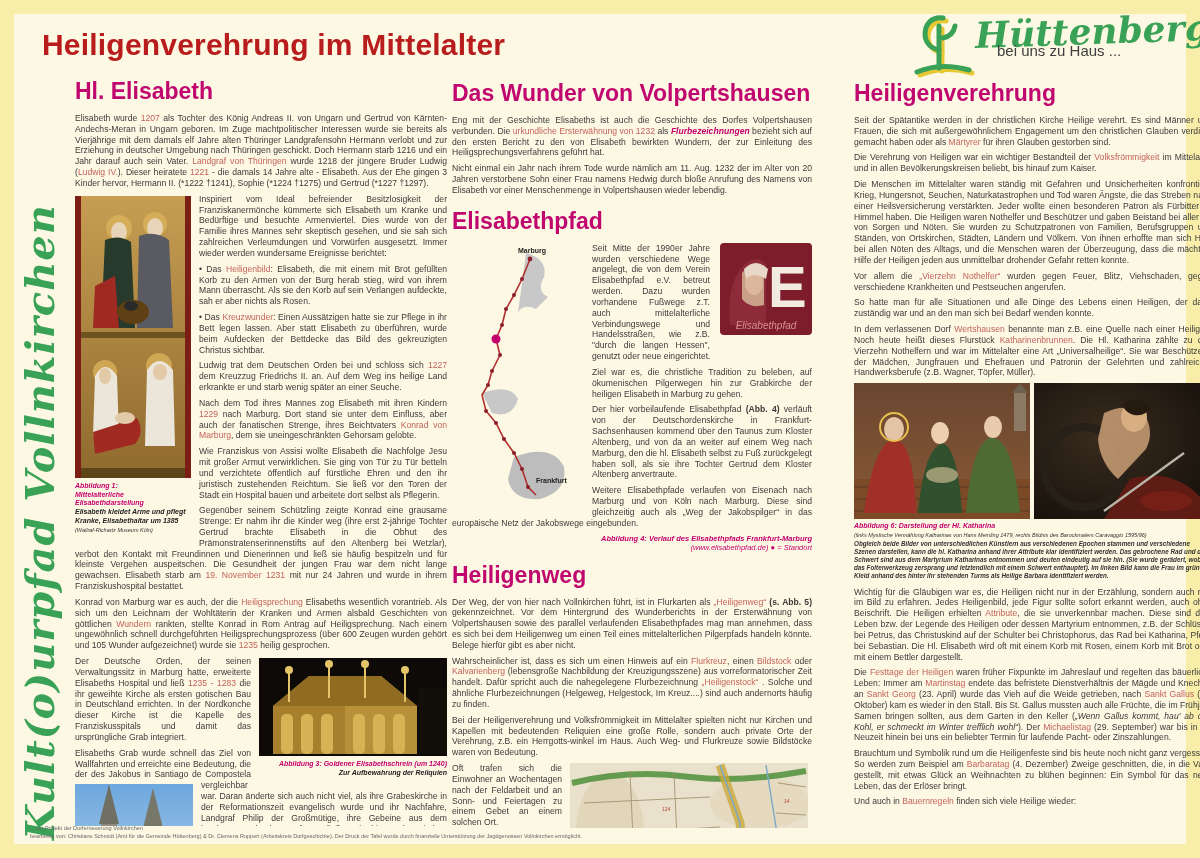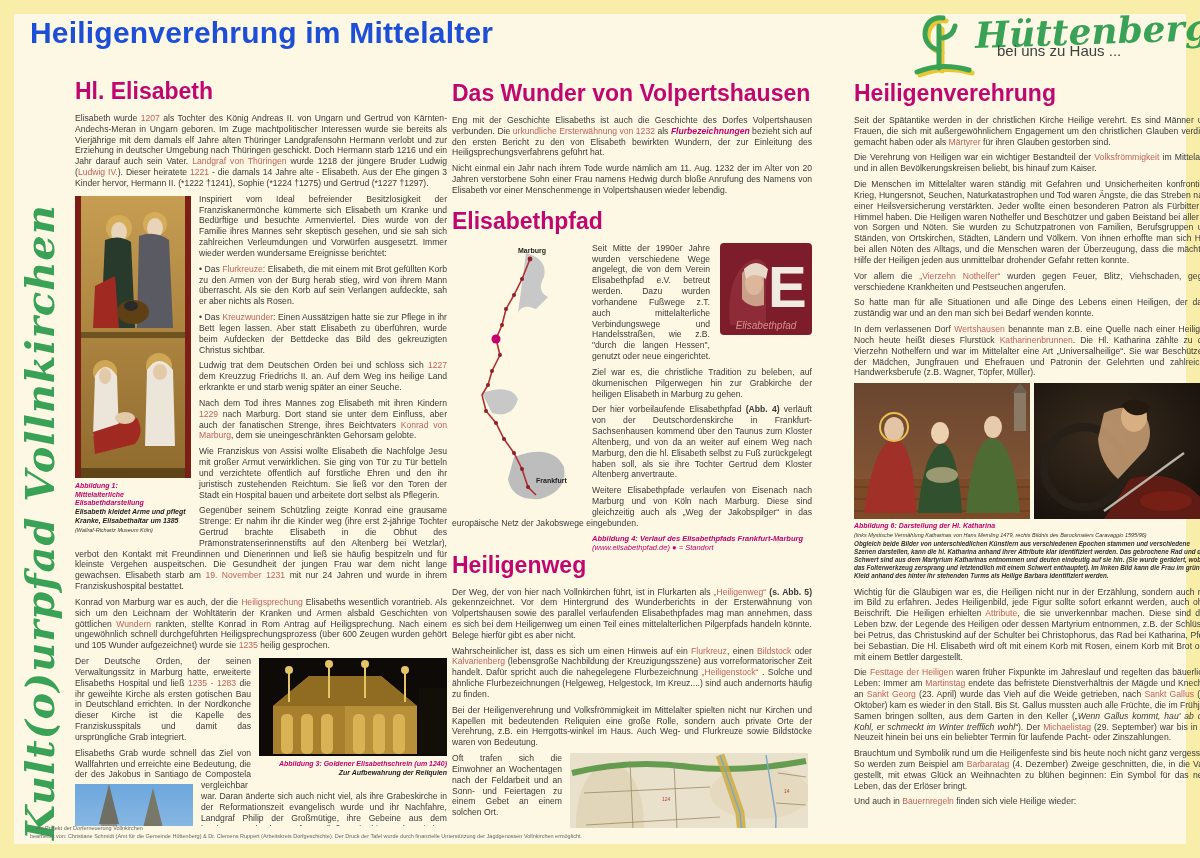--- a/index.html
+++ b/index.html
@@ -1,19 +1,19 @@
 <!DOCTYPE html>
 <html lang="de"><head>
 <meta charset="utf-8">
 <style>
   html,body{margin:0;padding:0;}
   body{width:1200px;height:858px;overflow:hidden;font-family:"Liberation Sans","DejaVu Sans",sans-serif;}
   .poster{position:relative;width:1200px;height:858px;background:#f8eda9;}
   .panel{position:absolute;left:14px;top:14px;right:14px;bottom:14px;background:#fdf8e3;}
-  h1.title{position:absolute;left:30px;top:16px;margin:0;font-size:30px;font-weight:700;color:#1d4ed8;letter-spacing:.2px;}
+  h1.title{position:absolute;left:30px;top:16px;margin:12px;font-size:30px;font-weight:700;color:#b91c1c;letter-spacing:.2px;}
   
   .brand{position:absolute;right:22px;top:6px;width:265px;height:78px;}
   .brand .tree{position:absolute;left:0;top:6px;}
   .brand .bname{position:absolute;left:62px;top:4px;font-family:"DejaVu Serif","Liberation Serif",serif;font-style:italic;font-weight:700;font-size:36px;color:#3aa257;transform:rotate(-2deg);}
   .brand .btag{position:absolute;left:84px;top:36px;font-size:15px;color:#404040;}
   
   .vtext{position:absolute;left:16px;top:840px;transform:rotate(-90deg);transform-origin:0 0;white-space:nowrap;font-family:"DejaVu Serif","Liberation Serif",serif;font-style:italic;font-weight:700;font-size:40px;color:#3aa257;letter-spacing:1px;}
   
   .col{position:absolute;top:78px;height:748px;overflow:hidden;}
   .col1{left:75px;width:372px;}
@@ -27,21 +27,21 @@
   .figR{float:right;margin:2px 0 4px 8px;}
   .clr{clear:both;}
   .cap{font-size:7px;line-height:1.25;font-style:italic;color:#333;}
   .cap .mag{color:#c4006e;font-weight:700;}
   .cap .dk{font-weight:700;color:#222;}
   .cap .tiny{font-size:5.5px;font-weight:400;}
   .capr{text-align:right;}
   
   .pfadmap{float:left;margin:0 10px 2px 0;}
   .pfadlogo{float:right;margin:0 0 6px 10px;}
-  .cap4{font-size:7.5px;color:#c4006e;font-weight:700;font-style:italic;text-align:left;margin:4px 0 0 140px;}
+  .cap4{font-size:7.5px;color:#c4006e;font-weight:700;font-style:italic;text-align:right;margin:4px 0 0 140px;}
   .cap4 .sub{font-weight:400;}
   .dot{color:#c4006e;font-style:normal;}
   .fkrow{display:flex;gap:8px;margin-top:2px;}
   .fkleft{flex:0 0 110px;}
   .fkleft p{text-align:justify;}
   .fkright{flex:1;}
   
   .kat-row{display:flex;gap:4px;margin:3px 0 3px 0;}
   .cap6{margin-bottom:6px;}
   .cap6 .body{font-size:6.3px;line-height:1.3;display:block;font-weight:700;}
@@ -115,21 +115,21 @@
       </svg>
       <div class="cap">
         <span class="mag">Abbildung 1:</span><br>
         <span class="mag">Mittelalterliche Elisabethdarstellung</span><br>
         <span class="dk">Elisabeth kleidet Arme und pflegt Kranke, Elisabethaltar um 1385</span><br>
         <span class="tiny">(Wallraf-Richartz Museum Köln)</span>
       </div>
     </div>
 
     <p><span>Inspiriert vom Ideal befreiender Besitzlosigkeit der Franziskanermönche kümmerte sich Elisabeth um Kranke und Bedürftige und besuchte Armenviertel. Dies wurde von der Familie ihres Mannes sehr skeptisch gesehen, und sie sah sich zahlreichen Verleumdungen und Vorwürfen ausgesetzt. Immer wieder werden wundersame Ereignisse berichtet:</span></p>
-    <p><span>•  Das </span><span class="sh">Flurkreuze</span><span>: Elisabeth, die mit einem mit Brot gefüllten Korb zu den Armen von der Burg herab stieg, wird von ihrem Mann überrascht. Als sie den Korb auf sein Verlangen aufdeckte, sah er aber nichts als Rosen.</span></p>
+    <p><span>•  Das </span><span class="sh">Heiligenbild</span><span>: Elisabeth, die mit einem mit Brot gefüllten Korb zu den Armen von der Burg herab stieg, wird von ihrem Mann überrascht. Als sie den Korb auf sein Verlangen aufdeckte, sah er aber nichts als Rosen.</span></p>
     <p><span>•  Das </span><span class="sh">Kreuzwunder</span><span>: Einen Aussätzigen hatte sie zur Pflege in ihr Bett legen lassen. Aber statt Elisabeth zu überführen, wurde beim Aufdecken der Bettdecke das Bild des gekreuzigten Christus sichtbar.</span></p>
     <p><span>Ludwig trat dem Deutschen Orden bei und schloss sich </span><span class="sh">1227</span><span> dem Kreuzzug Friedrichs II. an. Auf dem Weg ins heilige Land erkrankte er und starb wenig später an einer Seuche.</span></p>
     <p><span>Nach dem Tod ihres Mannes zog Elisabeth mit ihren Kindern </span><span class="sh">1229</span><span> nach Marburg. Dort stand sie unter dem Einfluss, aber auch der fanatischen Strenge, ihres Beichtvaters </span><span class="sh">Konrad von Marburg</span><span>, dem sie uneingeschränkten Gehorsam gelobte.</span></p>
     <p><span>Wie Franziskus von Assisi wollte Elisabeth die Nachfolge Jesu mit großer Armut verwirklichen. Sie ging von Tür zu Tür betteln und verzichtete öffentlich auf fürstliche Ehren und den ihr juristisch zustehenden Reichtum. Sie ließ vor den Toren der Stadt ein Hospital bauen und arbeitete dort selbst als Pflegerin.</span></p>
     <p><span>Gegenüber seinem Schützling zeigte Konrad eine grausame Strenge: Er nahm ihr die Kinder weg (ihre erst 2-jährige Tochter Gertrud brachte Elisabeth in die Obhut des Prämonstratenserinnenstifts auf den Altenberg bei Wetzlar), verbot den Kontakt mit Freundinnen und Dienerinnen und ließ sie häufig bespitzeln und für kleinste Vergehen auspeitschen. Die Gesundheit der jungen Frau war dem nicht lange gewachsen. Elisabeth starb am </span><span class="sh">19. November 1231</span><span> mit nur 24 Jahren und wurde in ihrem Franziskushospital bestattet.</span></p>
     <p class="clr"><span>Konrad von Marburg war es auch, der die </span><span class="sh">Heiligsprechung</span><span> Elisabeths wesentlich vorantrieb. Als sich um den Leichnam der Wohltäterin der Kranken und Armen alsbald Geschichten von göttlichen </span><span class="sh">Wundern</span><span> rankten, stellte Konrad in Rom Antrag auf Heiligsprechung. Nach einem ungewöhnlich schnell durchgeführten Heiligsprechungsprozess (über 600 Zeugen wurden gehört und 105 Wunder aufgezeichnet) wurde sie </span><span class="sh">1235</span><span> heilig gesprochen.</span></p>
 
     <div class="figR" style="width:188px">
       <svg width="188" height="98" viewBox="0 0 188 98">
         <rect width="188" height="98" fill="#0d0a07"></rect>
@@ -250,21 +250,21 @@
     <p><span>Ziel war es, die christliche Tradition zu beleben, auf ökumenischen Pilgerwegen hin zur Grabkirche der heiligen Elisabeth in Marburg zu gehen.</span></p>
     <p><span>Der hier vorbeilaufende Elisabethpfad </span><span class="sb">(Abb. 4)</span><span> verläuft von der Deutschordenskirche in Frankfurt-Sachsenhausen kommend über den Taunus zum Kloster Altenberg, und von da an weiter auf einem Weg nach Marburg, den die hl. Elisabeth selbst zu Fuß zurückgelegt haben soll, als sie ihre Tochter Gertrud dem Kloster Altenberg anvertraute.</span></p>
     <p><span>Weitere Elisabethpfade verlaufen von Eisenach nach Marburg und von Köln nach Marburg. Diese sind gleichzeitig auch als „Weg der Jakobspilger“ in das europäische Netz der Jakobswege eingebunden.</span></p>
     <div class="cap4">
       <span>Abbildung 4: Verlauf des Elisabethpfads Frankfurt-Marburg</span><br>
       <span class="sub">(www.elisabethpfad.de)</span>
       <span class="dot">●</span>
       <span class="sub">= Standort</span>
     </div>
 
-    <h2 class="sec clr" style="">Heiligenweg</h2>
+    <h2 class="sec clr" style="margin-top:10px">Heiligenweg</h2>
     <p><span>Der Weg, der von hier nach Vollnkirchen führt, ist in Flurkarten als </span><span class="sh">„Heiligenweg“</span><span> </span><span class="sb">(s. Abb. 5)</span><span> gekennzeichnet. Vor dem Hintergrund des Wunderberichts in der Ersterwähnung von Volpertshausen sowie des parallel verlaufenden Elisabethpfades mag man annehmen, dass es sich bei dem Heiligenweg um einen Teil eines mittelalterlichen Pilgerpfads handeln könnte. Belege hierfür gibt es aber nicht.</span></p>
     <p><span>Wahrscheinlicher ist, dass es sich um einen Hinweis auf ein </span><span class="sh">Flurkreuz</span><span>, einen </span><span class="sh">Bildstock</span><span> oder </span><span class="sh">Kalvarienberg</span><span> (lebensgroße Nachbildung der Kreuzigungsszene) aus vorreformatorischer Zeit handelt. Dafür spricht auch die nahegelegene Flurbezeichnung </span><span class="sh">„Heiligenstock“</span><span> . Solche und ähnliche Flurbezeichnungen (Helgeweg, Helgestock, Im Kreuz....) sind auch andernorts häufig zu finden.</span></p>
     <p><span>Bei der Heiligenverehrung und Volksfrömmigkeit im Mittelalter spielten nicht nur Kirchen und Kapellen mit bedeutenden Reliquien eine große Rolle, sondern auch private Orte der Verehrung, z.B. ein Herrgotts-winkel im Haus. Auch Weg- und Flurkreuze sowie Bildstöcke waren von Bedeutung.</span></p>
 
     <div class="fkrow">
       <div class="fkleft">
         <p><span>Oft trafen sich die Einwohner an Wochentagen nach der Feldarbeit und an Sonn- und Feiertagen zu einem Gebet an einem solchen Ort.</span></p>
 
       </div>
       <div class="fkright">

